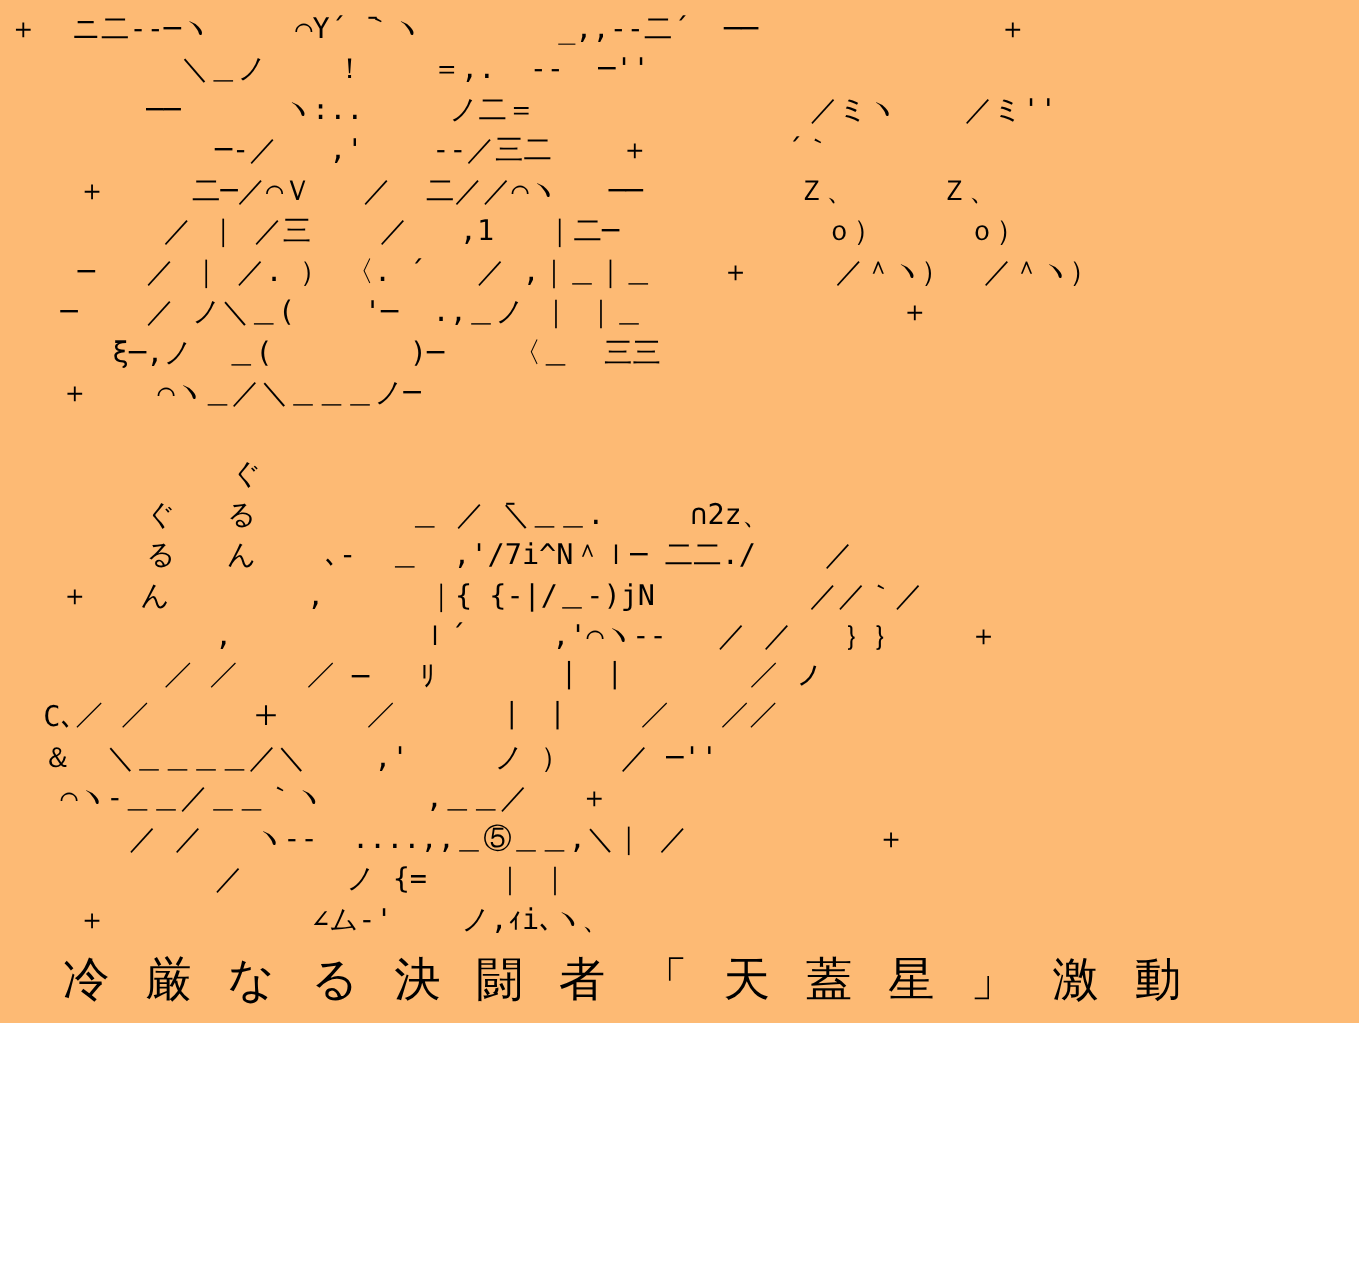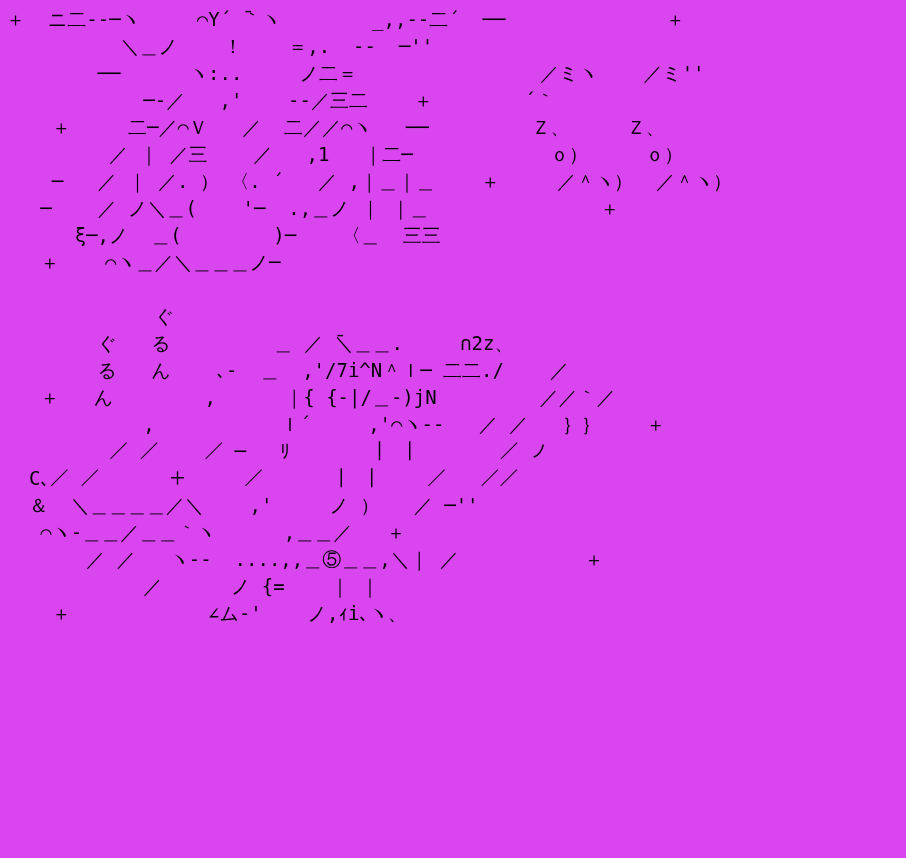--- a/index.html
+++ b/index.html
@@ -3,22 +3,22 @@
 <meta charset="utf-8">
 <style>
   html, body {
     margin: 0;
     padding: 0;
     background: #ffffff;
   }
   .page {
     position: relative;
     width: 906px;
-    height: 858px;
-    background: #d946ef;
+    height: 682px;
+    background: #fdba74;
     overflow: hidden;
     color: #000000;
   }
   pre.aa {
     margin: 0;
     padding: 6px 2px 0 6px;
     font-family: "DejaVu Sans Mono", "Liberation Mono", monospace;
     font-size: 19px;
     line-height: 27px;
     color: #000000;
@@ -57,13 +57,14 @@
         る   ん    ､-  ＿  ,'/7i^N＾ｌ─ 二二./    ／
    ＋   ん        ,      ｜{ {-|/＿-)jN         ／／｀／
             ,           ｌ´     ,'⌒ヽ--   ／ ／   ｝｝    ＋
          ／ ／    ／ ─   ﾘ       ｜ ｜       ／ ノ
   C､／ ／      ＋     ／      ｜ ｜    ／   ／／
   ＆  ＼＿＿＿＿／＼    ,'     ノ ）   ／ ─''
    ⌒ヽ-＿＿／＿＿｀ヽ      ,＿＿／   ＋
        ／ ／   ヽ--  ....,,＿⑤＿＿,＼｜ ／           ＋
             ／      ノ {=    ｜ ｜
     ＋            ∠ム-'    ノ,ｨi､ヽ、</pre>
+  <div class="caption">冷 厳 な る 決 闘 者 「 天 蓋 星 」 激 動</div>
 </div>
 
 </body></html>

